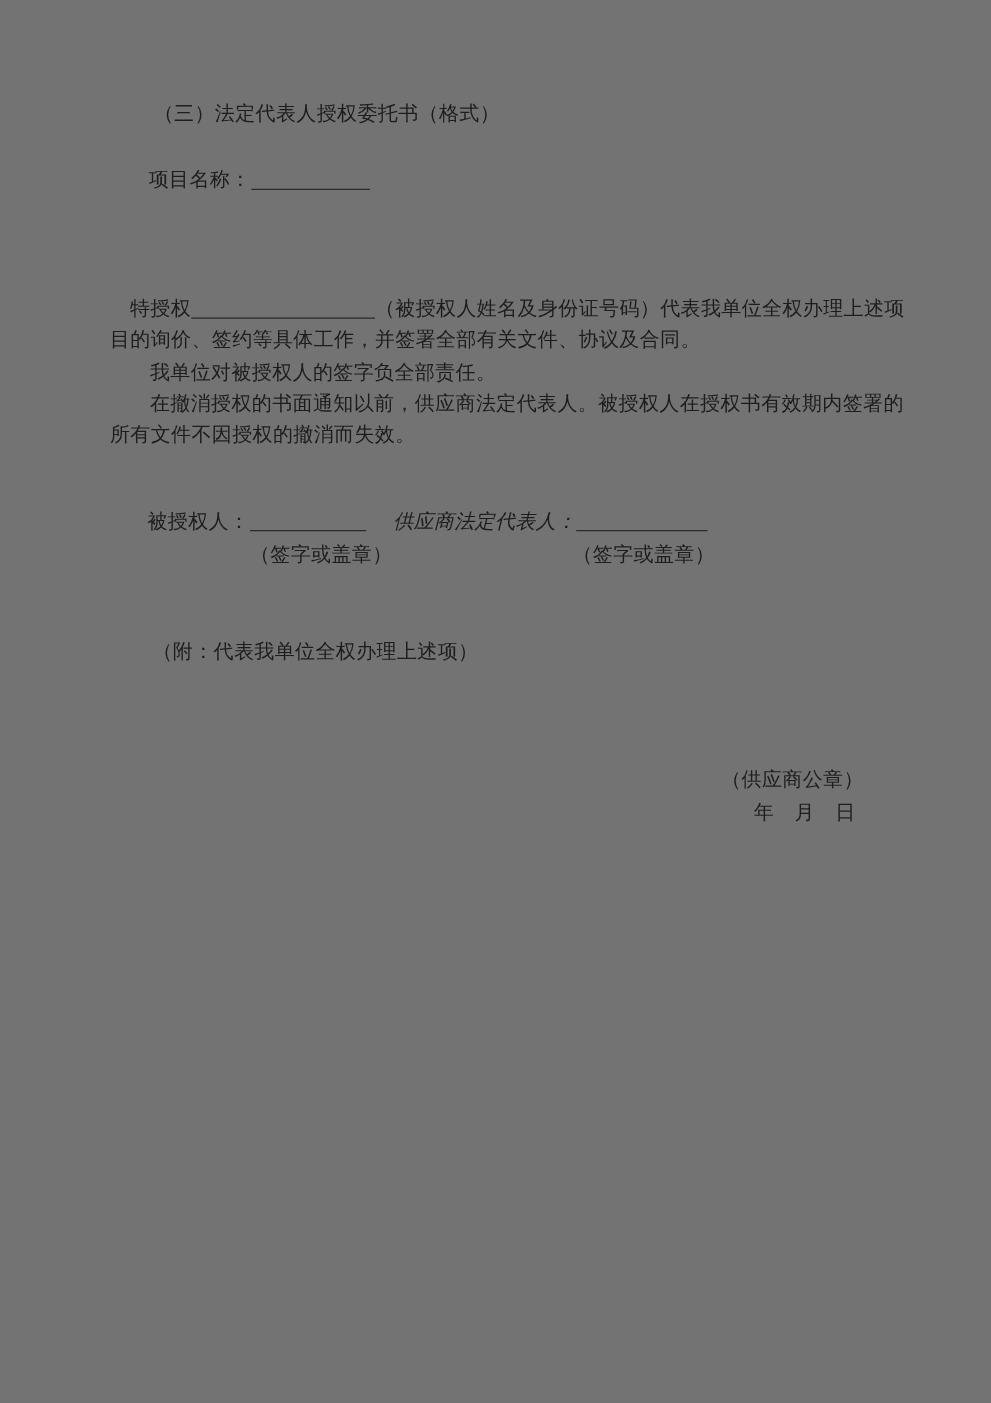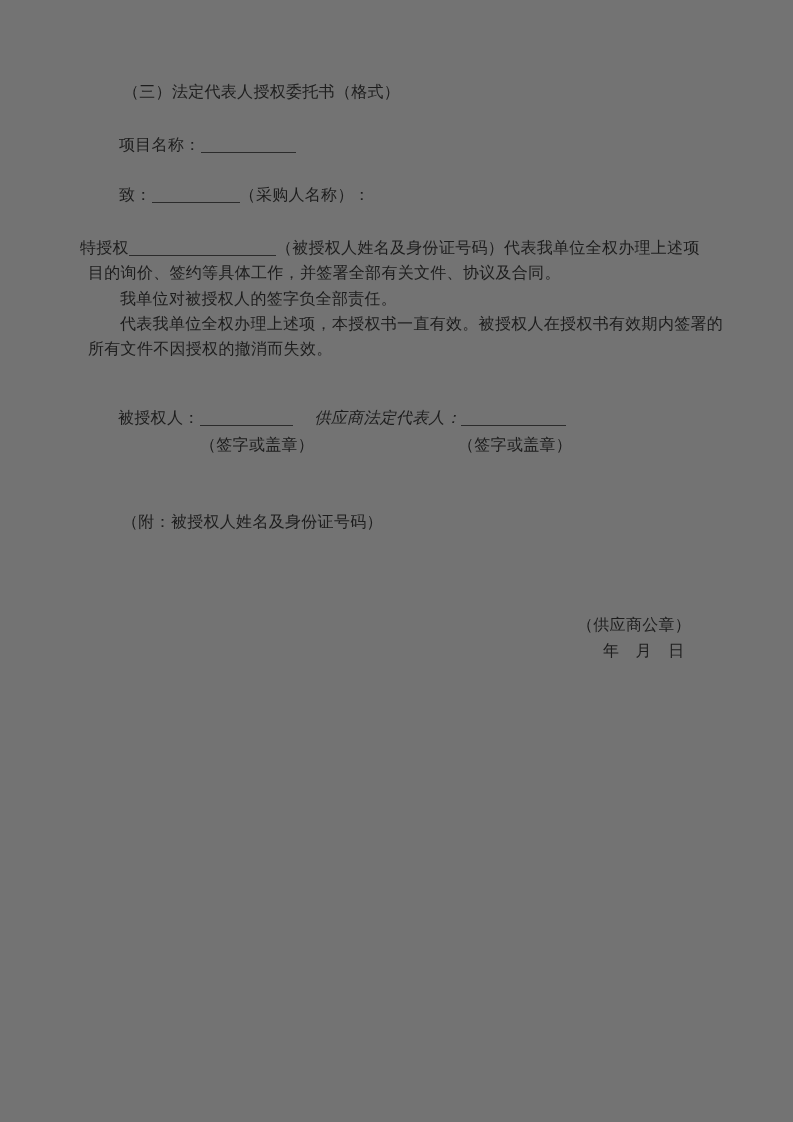--- a/index.html
+++ b/index.html
@@ -46,39 +46,38 @@
 </style>
 </head>
 <body>
 
 <div class="page">
 
   <div class="line" style="top:79px; left:123px;">（三）法定代表人授权委托书（格式）</div>
 
   <div class="line" style="top:132px; left:119px;"><span>项目名称：</span><span class="blank" style="width:95px;"></span></div>
 
-  <div class="line" style="top:182px; left:119px;"><span>致：</span><span class="blank" style="width:88px;"></span><span>（采购人名称）：</span></div>
 
 
-  <div class="line" style="top:235px; left:80px;text-align:right;"><span>特授权</span><span class="blank" style="width:147px;"></span><span>（被授权人姓名及身份证号码）</span><span>代表我单位全权办理上述项</span></div>
+  <div class="line" style="top:235px; left:104px;text-align:right;"><span>特授权</span><span class="blank" style="width:147px;"></span><span>（被授权人姓名及身份证号码）</span><span>代表我单位全权办理上述项</span></div>
 
   <div class="line" style="top:260px; left:88px;">目的询价、签约等具体工作，并签署全部有关文件、协议及合同。</div>
 
   <div class="line" style="top:286px; left:120px;">我单位对被授权人的签字负全部责任。</div>
 
-  <div class="line" style="top:311px; left:120px;">代表我单位全权办理上述项，本授权书一直有效。被授权人在授权书有效期内签署的</div>
+  <div class="line" style="top:311px; left:120px;">在撤消授权的书面通知以前，供应商法定代表人。被授权人在授权书有效期内签署的</div>
 
   <div class="line" style="top:336px; left:88px;">所有文件不因授权的撤消而失效。</div>
 
   <div class="line" style="top:405px; left:118px;"><span>被授权人：</span><span class="blank" style="width:93px;"></span><span style="margin-left:22px;font-style:italic;">供应商法定代表人：</span><span class="blank" style="width:105px;"></span></div>
 
   <div class="line" style="top:432px; left:200px;">（签字或盖章）</div>
 
   <div class="line" style="top:432px; left:458px;">（签字或盖章）</div>
 
-  <div class="line" style="top:509px; left:122px;">（附：被授权人姓名及身份证号码）</div>
+  <div class="line" style="top:509px; left:122px;">（附：代表我单位全权办理上述项）</div>
 
   <div class="line" style="top:612px; left:577px;">（供应商公章）</div>
 
   <div class="line" style="top:638px; left:603px;">年　月　日</div>
 
 
 </div>
 
 </body></html>

